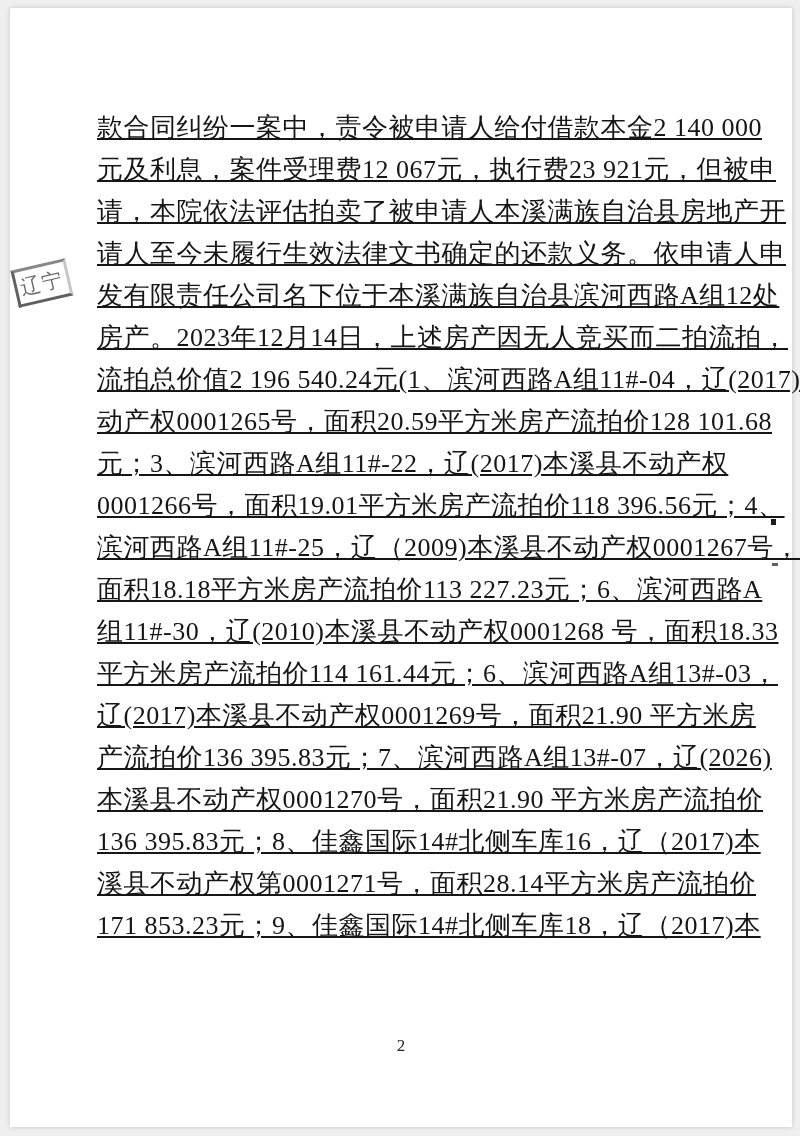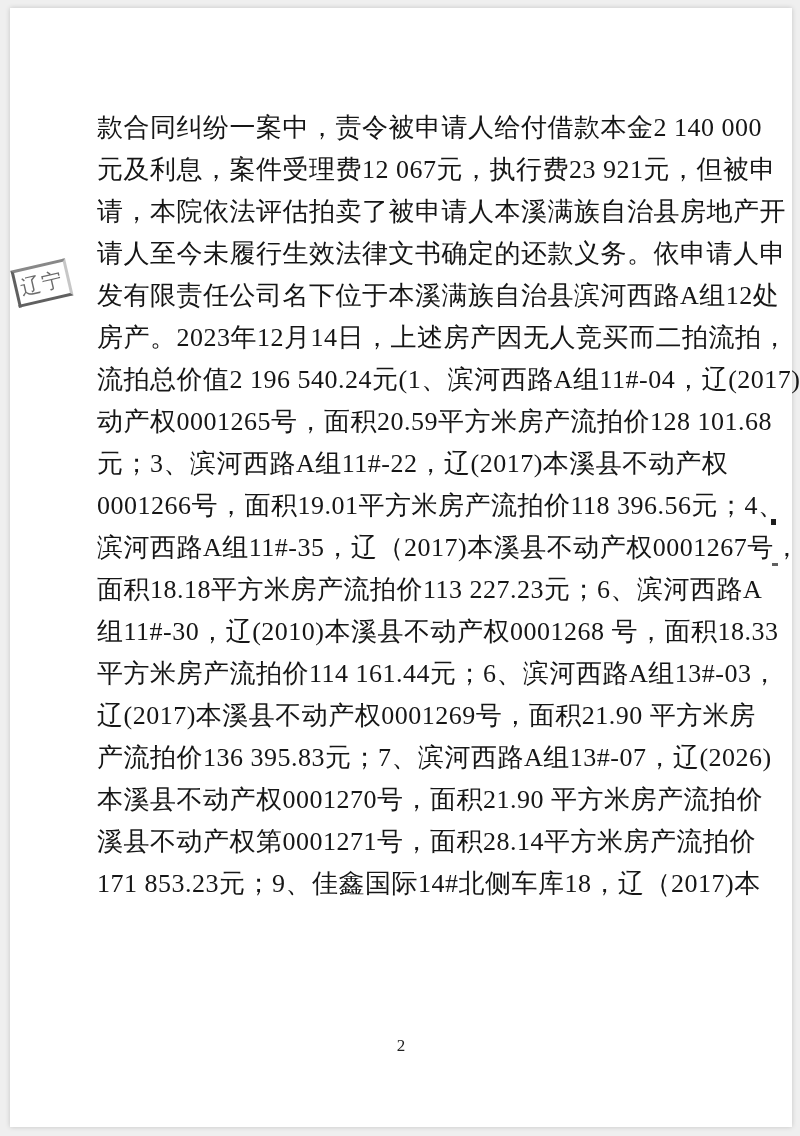--- a/index.html
+++ b/index.html
@@ -28,20 +28,21 @@
   }
   .line {
     height: 42px;
     line-height: 42px;
     font-size: 26px;
     color: #161616;
     white-space: nowrap;
     text-align: justify;
     text-align-last: justify;
     letter-spacing: 0.5px;
+    text-decoration: underline;
   }
   
   .textbody .line:nth-child(11) {
     text-align: right;
     text-align-last: left;
   }
   .stamp {
     position: absolute;
     left: 4px;
     top: 256px;
@@ -99,27 +100,28 @@
     <div class="line">款合同纠纷一案中，责令被申请人给付借款本金2 140 000</div>
     <div class="line">元及利息，案件受理费12 067元，执行费23 921元，但被申</div>
     <div class="line">请，本院依法评估拍卖了被申请人本溪满族自治县房地产开</div>
     <div class="line">请人至今未履行生效法律文书确定的还款义务。依申请人申</div>
     <div class="line">发有限责任公司名下位于本溪满族自治县滨河西路A组12处</div>
     <div class="line">房产。2023年12月14日，上述房产因无人竞买而二拍流拍，</div>
     <div class="line">流拍总价值2 196 540.24元(1、滨河西路A组11#-04，辽(2017)</div>
     <div class="line">动产权0001265号，面积20.59平方米房产流拍价128 101.68</div>
     <div class="line">元；3、滨河西路A组11#-22，辽(2017)本溪县不动产权</div>
     <div class="line">0001266号，面积19.01平方米房产流拍价118 396.56元；4、</div>
-    <div class="line">滨河西路A组11#-35，辽（2017)本溪县不动产权0001267号，</div>
+    <div class="line">滨河西路A组11#-25，辽（2009)本溪县不动产权0001267号，</div>
     <div class="line">面积18.18平方米房产流拍价113 227.23元；6、滨河西路A</div>
     <div class="line">组11#-30，辽(2010)本溪县不动产权0001268 号，面积18.33</div>
     <div class="line">平方米房产流拍价114 161.44元；6、滨河西路A组13#-03，</div>
     <div class="line">辽(2017)本溪县不动产权0001269号，面积21.90 平方米房</div>
     <div class="line">产流拍价136 395.83元；7、滨河西路A组13#-07，辽(2026)</div>
     <div class="line">本溪县不动产权0001270号，面积21.90 平方米房产流拍价</div>
+    <div class="line">136 395.83元；8、佳鑫国际14#北侧车库16，辽（2017)本</div>
     <div class="line">溪县不动产权第0001271号，面积28.14平方米房产流拍价</div>
     <div class="line">171 853.23元；9、佳鑫国际14#北侧车库18，辽（2017)本</div>
   </div>
 
   <div class="page-number">2</div>
 
   <div class="speck speck-1"></div>
   <div class="speck speck-2"></div>
 
 </div>

